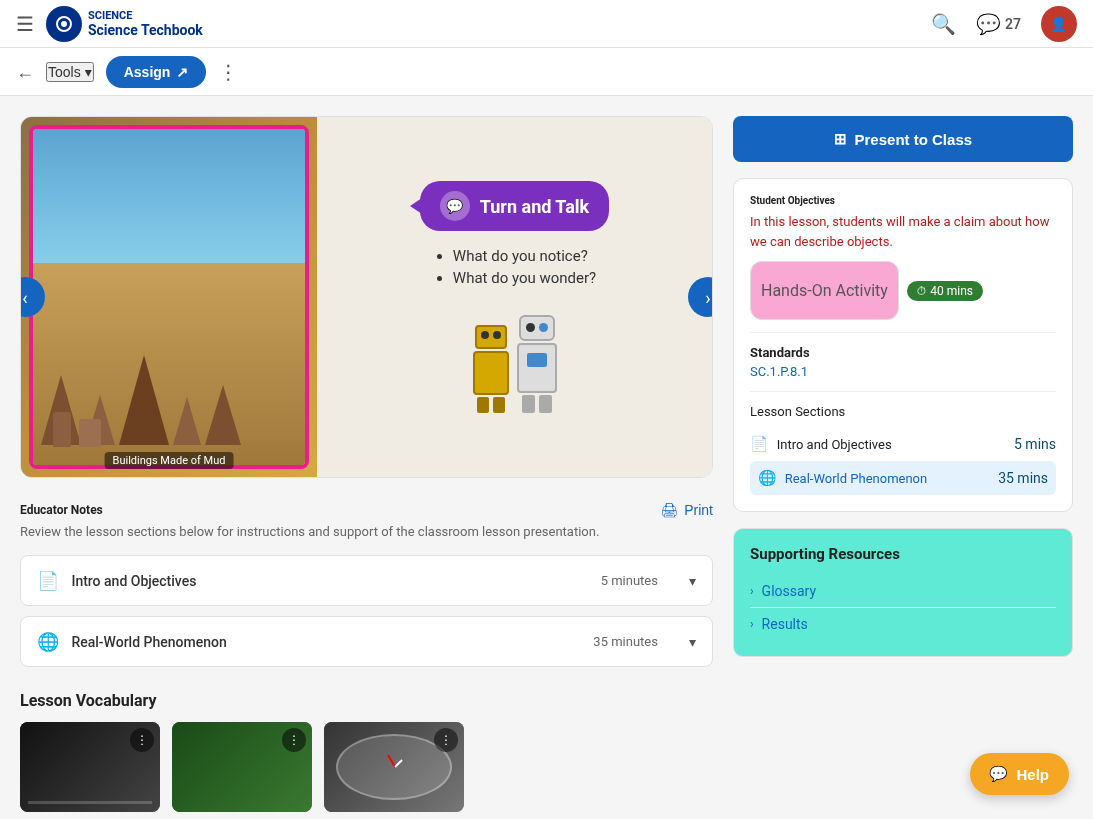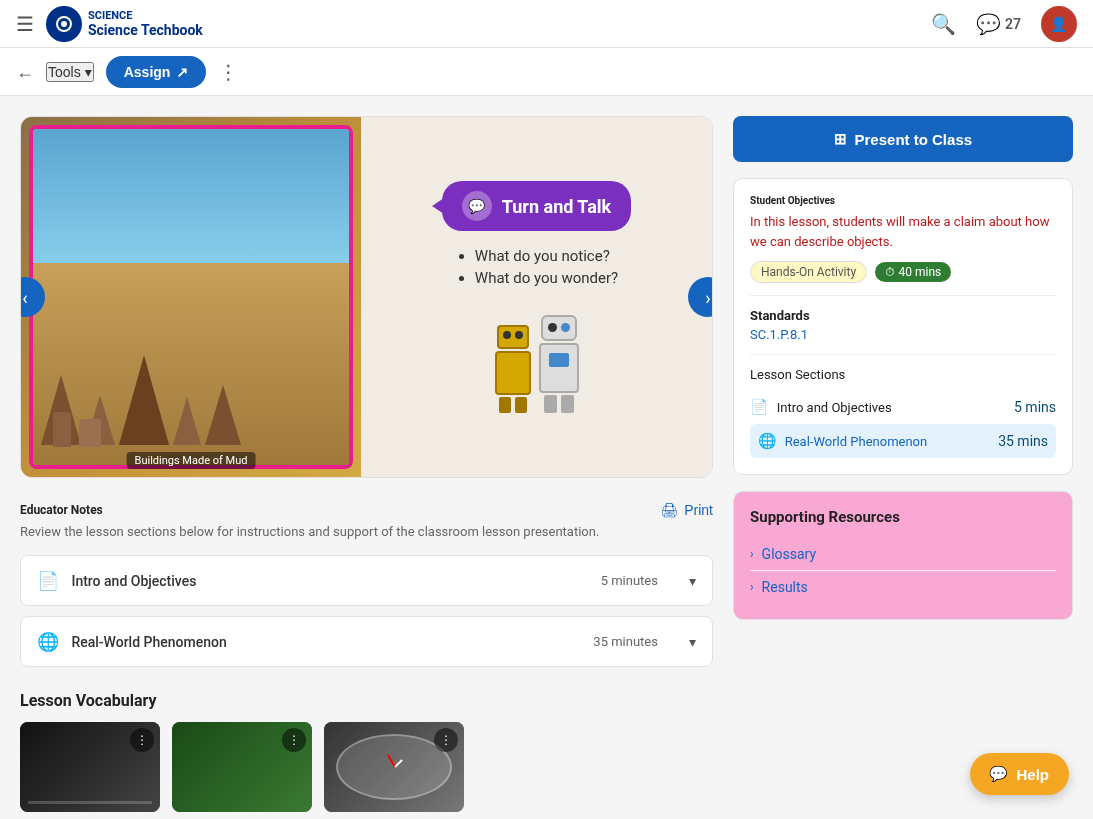--- a/index.html
+++ b/index.html
@@ -82,21 +82,21 @@
       min-height: 300px;
     }
     .slide-inner {
       background: #f0ece4;
       min-height: 360px;
       position: relative;
       display: flex;
       align-items: stretch;
     }
     .slide-image-area {
-      width: 340px;
+      width: 296px;
       position: relative;
       background: #c0a882;
       flex-shrink: 0;
     }
     .slide-image-bg {
       width: 100%; height: 100%;
       background: linear-gradient(135deg, #8B6F47 0%, #c0903a 50%, #d4a843 100%);
       position: relative;
       overflow: hidden;
     }
@@ -262,25 +262,25 @@
       background: #fff;
       border: 1px solid #e0e0e0;
       border-radius: 10px;
       padding: 16px;
       margin-bottom: 16px;
     }
     .info-section-title { font-size: 10px; font-weight: 700; color: #222; margin-bottom: 6px; }
     .info-desc { font-size: 13px; color: #b91c1c; line-height: 1.5; margin-bottom: 10px; }
     .badge-row { display: flex; align-items: center; gap: 8px; margin-bottom: 12px; }
     .badge-hands {
-      background: #fef9c3;
+      background: #f9a8d4;
       border: 1px solid #ddd;
       border-radius: 12px;
-      padding: 3px 10px;
-      font-size: 12px;
+      padding: 19px 10px;
+      font-size: 16px;
       color: #555;
     }
     .badge-time {
       background: #2e7d32;
       color: white;
       border-radius: 12px;
       padding: 3px 10px;
       font-size: 12px;
       display: flex; align-items: center; gap: 4px;
     }
@@ -294,21 +294,21 @@
       font-size: 13px;
     }
     .ls-row.active { background: #e3f2fd; border-radius: 6px; padding: 8px; }
     .ls-icon { font-size: 15px; color: #555; }
     .ls-name { flex: 1; color: #1565c0; }
     .ls-name.dark { color: #222; }
     .ls-time { color: #0c4a6e; font-size: 14px; }
 
     
     .support-card {
-      background: #f9a8d4;
+      background: #5eead4;
       border: 1px solid #e0e0e0;
       border-radius: 10px;
       padding: 16px;
     }
     .support-title { font-size: 15px; font-weight: 700; color: #222; margin-bottom: 12px; }
     .support-item {
       display: flex; align-items: center; gap: 8px;
       padding: 8px 0;
       color: #1565c0;
       font-size: 14px;

